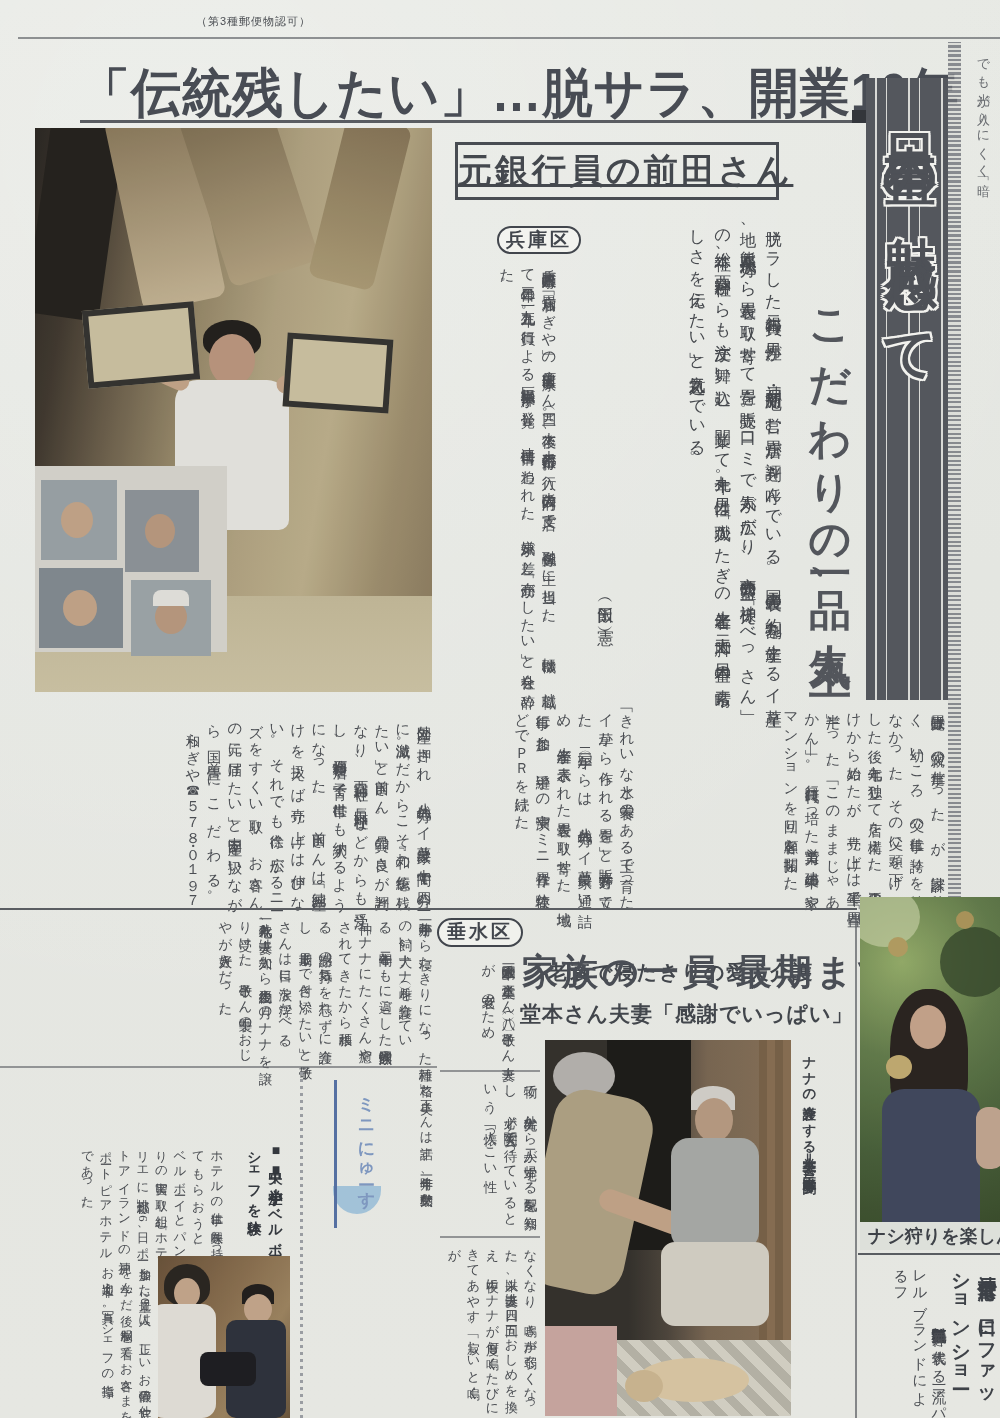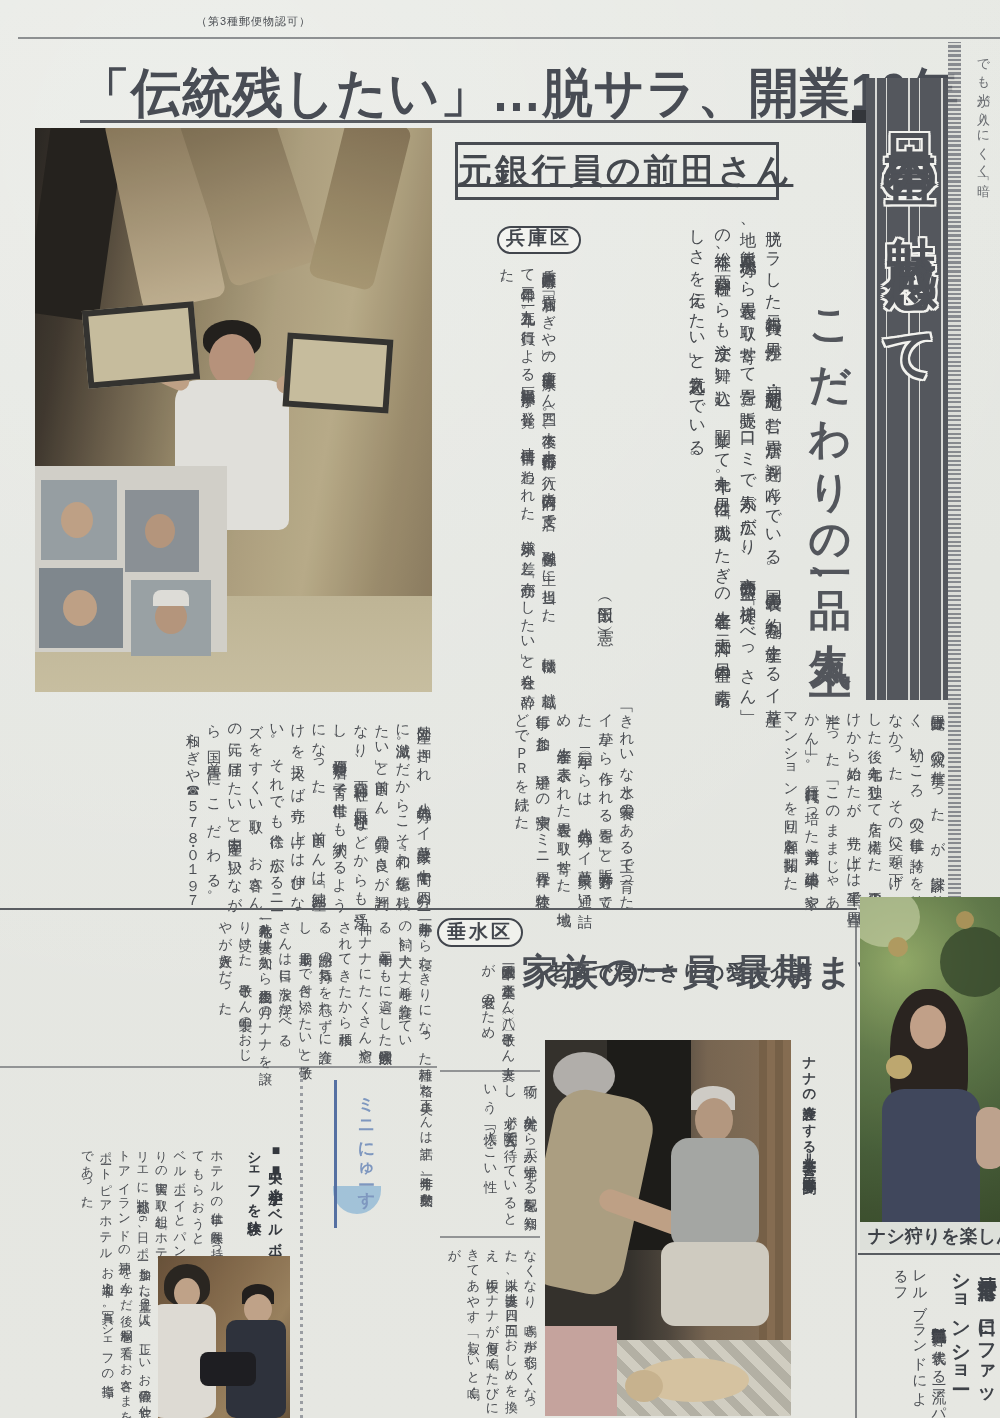--- a/index.html
+++ b/index.html
@@ -104,21 +104,21 @@
   <div class="abs stripeband" style="left:948px;top:42px;width:13px;height:856px;"></div>
   <div class="abs v edge-frag" style="left:966px;top:50px;width:26px;height:310px;">でも光が入りにくく「暗</div>
 
   <div class="abs boxhead gothic" style="left:455px;top:142px;width:318px;height:52px;text-decoration:underline;">元銀行員の前田さん</div>
 
   <div class="abs v lead-head" style="left:790px;top:216px;width:68px;height:486px;">こだわりの一品、人気上々</div>
 
   <div class="abs v lead-txt" style="left:560px;top:218px;width:226px;height:482px;">脱サラした元銀行員の男性が、神戸・新開地で営む畳店が評判を呼んでいる。国産畳表の約九割を生産するイ草産地、熊本県八代地方から畳表を取り寄せて畳を販売。口コミで人気が広がり、商売繁盛の神様「えべっさん」の総本社、西宮神社からも注文が舞い込む。開業して丸十年。男性は「職人かたぎの生産者と二人三脚で日本畳の素晴らしさを伝えたい」と意気込んでいる。</div>
   <div class="abs v lead-txt" style="left:592px;top:592px;width:26px;height:105px;">（飯田　憲）</div>
 
-  <div class="abs badge gothic" style="left:497px;top:226px;width:80px;height:24px;font-family:Liberation Mono, monospace;">兵庫区</div>
+  <div class="abs badge gothic" style="left:497px;top:226px;width:80px;height:24px;">兵庫区</div>
 
   <div class="abs v body-txt" style="left:437px;top:258px;width:122px;height:444px;">兵庫区永沢町三の畳店「和らぎや」の店主前田敏康さん（四三）。大卒後、大手都市銀行に入行。大阪府内の支店で、融資係を主に担当した。　転機は、就職して三年目の一九九五年。行員による巨額損失事件が発覚し、連日苦情に追われた。嫌気が差し「商売がしたい」と会社を辞めた。</div>
   <div class="abs v body-txt" style="left:640px;top:703px;width:308px;height:200px;">畳販売は、父親の仕事だった。が、家計は苦しく、幼いころ、父の仕事に誇りを持てなかった。その父に頭を下げ、半年間修行した後、九七年、独立して店を構えた。工務店の下請けから始めたが、売り上げは半年で「四畳半」だった。「このままじゃあかん」―。行員時代に培った営業力で建築中の家やマンションを回り顧客を開拓した。</div>
   <div class="abs v body-txt" style="left:437px;top:703px;width:200px;height:200px;">「きれいな水と栄養のある土で育ったイ草から作られる畳を」と販売方針を立てた。二〇〇三年からは、八代地方のイ草農家に通い詰め、生産者が表示された畳表を取り寄せた。地域行事に参加し、手縫いの実演やミニ畳作り体験などでＰＲを続けた。</div>
   <div class="abs v body-txt" style="left:2px;top:714px;width:432px;height:190px;"><span>外国産に押され、八代地方のイ草農家は十年間で四分の一に激減。「だからこそ『和』の伝統を残したい」と前田さん。品質の良さが評判となり、西宮神社や長田神社などからも受注し、懐石料理店や子育て世帯にも納入するようになった。　前田さんは「純国産だけを扱えば売り上げは伸びない。それでも徐々に広がるニーズをすくい取り、お客さんの元に届けたい」と中国産を扱いながら国産畳にこだわる。</span><span style="display:inline-block;margin-top:8px;">和らぎや☎５７８・０１９７</span></div>
 
   <div class="abs photo" style="left:35px;top:128px;width:397px;height:564px;
               background:linear-gradient(100deg,#241f1a 0%,#3c3226 12%,#6a5a40 25%,#98865e 40%,#b3a176 55%,#bfae80 70%,#a08c62 85%,#8a7652 100%);">
     <div style="left:4px;top:-20px;width:74px;height:210px;background:#1e1a14;transform:rotate(8deg);border-radius:12px;"></div>
     <div style="left:88px;top:-18px;width:84px;height:196px;background:linear-gradient(180deg,#8a744e,#c7b289);transform:rotate(-12deg);border-radius:10px;"></div>
@@ -142,20 +142,21 @@
     <div style="left:96px;top:452px;width:80px;height:76px;background:#9aa4a8;"></div>
     <div style="left:120px;top:472px;width:32px;height:34px;background:#bf9674;border-radius:50%;"></div>
     <div style="left:118px;top:462px;width:36px;height:16px;background:#e6e4de;border-radius:8px 8px 0 0;"></div>
   </div>
 
   <div class="abs rule" style="left:0;top:908px;width:857px;height:2px;"></div>
 
   <div class="abs badge gothic" style="left:437px;top:918px;width:82px;height:25px;">垂水区</div>
   <div class="abs kicker gothic" style="left:548px;top:959px;width:260px;height:26px;">老衰で寝たきりの愛犬介護</div>
   <div class="abs headline2" style="left:522px;top:948px;width:320px;height:44px;">家族の一員 最期まで</div>
+  <div class="abs subhead2 gothic" style="left:520px;top:1000px;width:310px;height:26px;">堂本さん夫妻「感謝でいっぱい」</div>
 
   <div class="abs v small-txt" style="left:440px;top:954px;width:78px;height:112px;">垂水区本多聞一の堂本正美さん（八〇）、敬子さん夫妻が、老衰のため、</div>
   <div class="abs rule" style="left:440px;top:1070px;width:100px;height:1.5px;opacity:.6;"></div>
   <div class="abs v small-txt" style="left:440px;top:1075px;width:100px;height:158px;">物で、外出先から二人が帰宅する気配を察知し、必ず玄関先で待っているという。「人懐っこい性</div>
   <div class="abs rule" style="left:440px;top:1236px;width:100px;height:1.5px;opacity:.6;"></div>
   <div class="abs v" style="left:440px;top:1240px;width:100px;height:176px;font-size:13px;line-height:19px;letter-spacing:.5px;color:#4b4e53;">なくなり、鳴き声が弱々しくなった。以来、夫妻は一日四、五回、おしめを換え、夜中にナナが何度も鳴くたびに起きてあやす。「寂しいと鳴くが、</div>
 
   <div class="abs v small-txt" style="left:2px;top:912px;width:433px;height:150px;">昨年十一月から寝たきりになった雑種の飼い犬ナナ（雌）を介護している。二十年間ともに過ごした家族同然の仲。「ナナにたくさん癒やされてきたから頑張れる。感謝の気持ちを忘れずに介護し、最期まで付き添いたい」と敬子さんは目に涙を浮かべる。　一九八七年秋、夫妻は知人から生後約三カ月のナナを譲り受けた。敬子さん手製のおじやが大好きだった。</div>
   <div class="abs rule" style="left:0;top:1066px;width:437px;height:1.5px;opacity:.6;"></div>
   <div class="abs v" style="left:380px;top:1074px;width:56px;height:170px;font-size:13px;line-height:20px;letter-spacing:.5px;color:#4b4e53;">格」と正美さんは話す。昨年十一月、突然動か</div>

